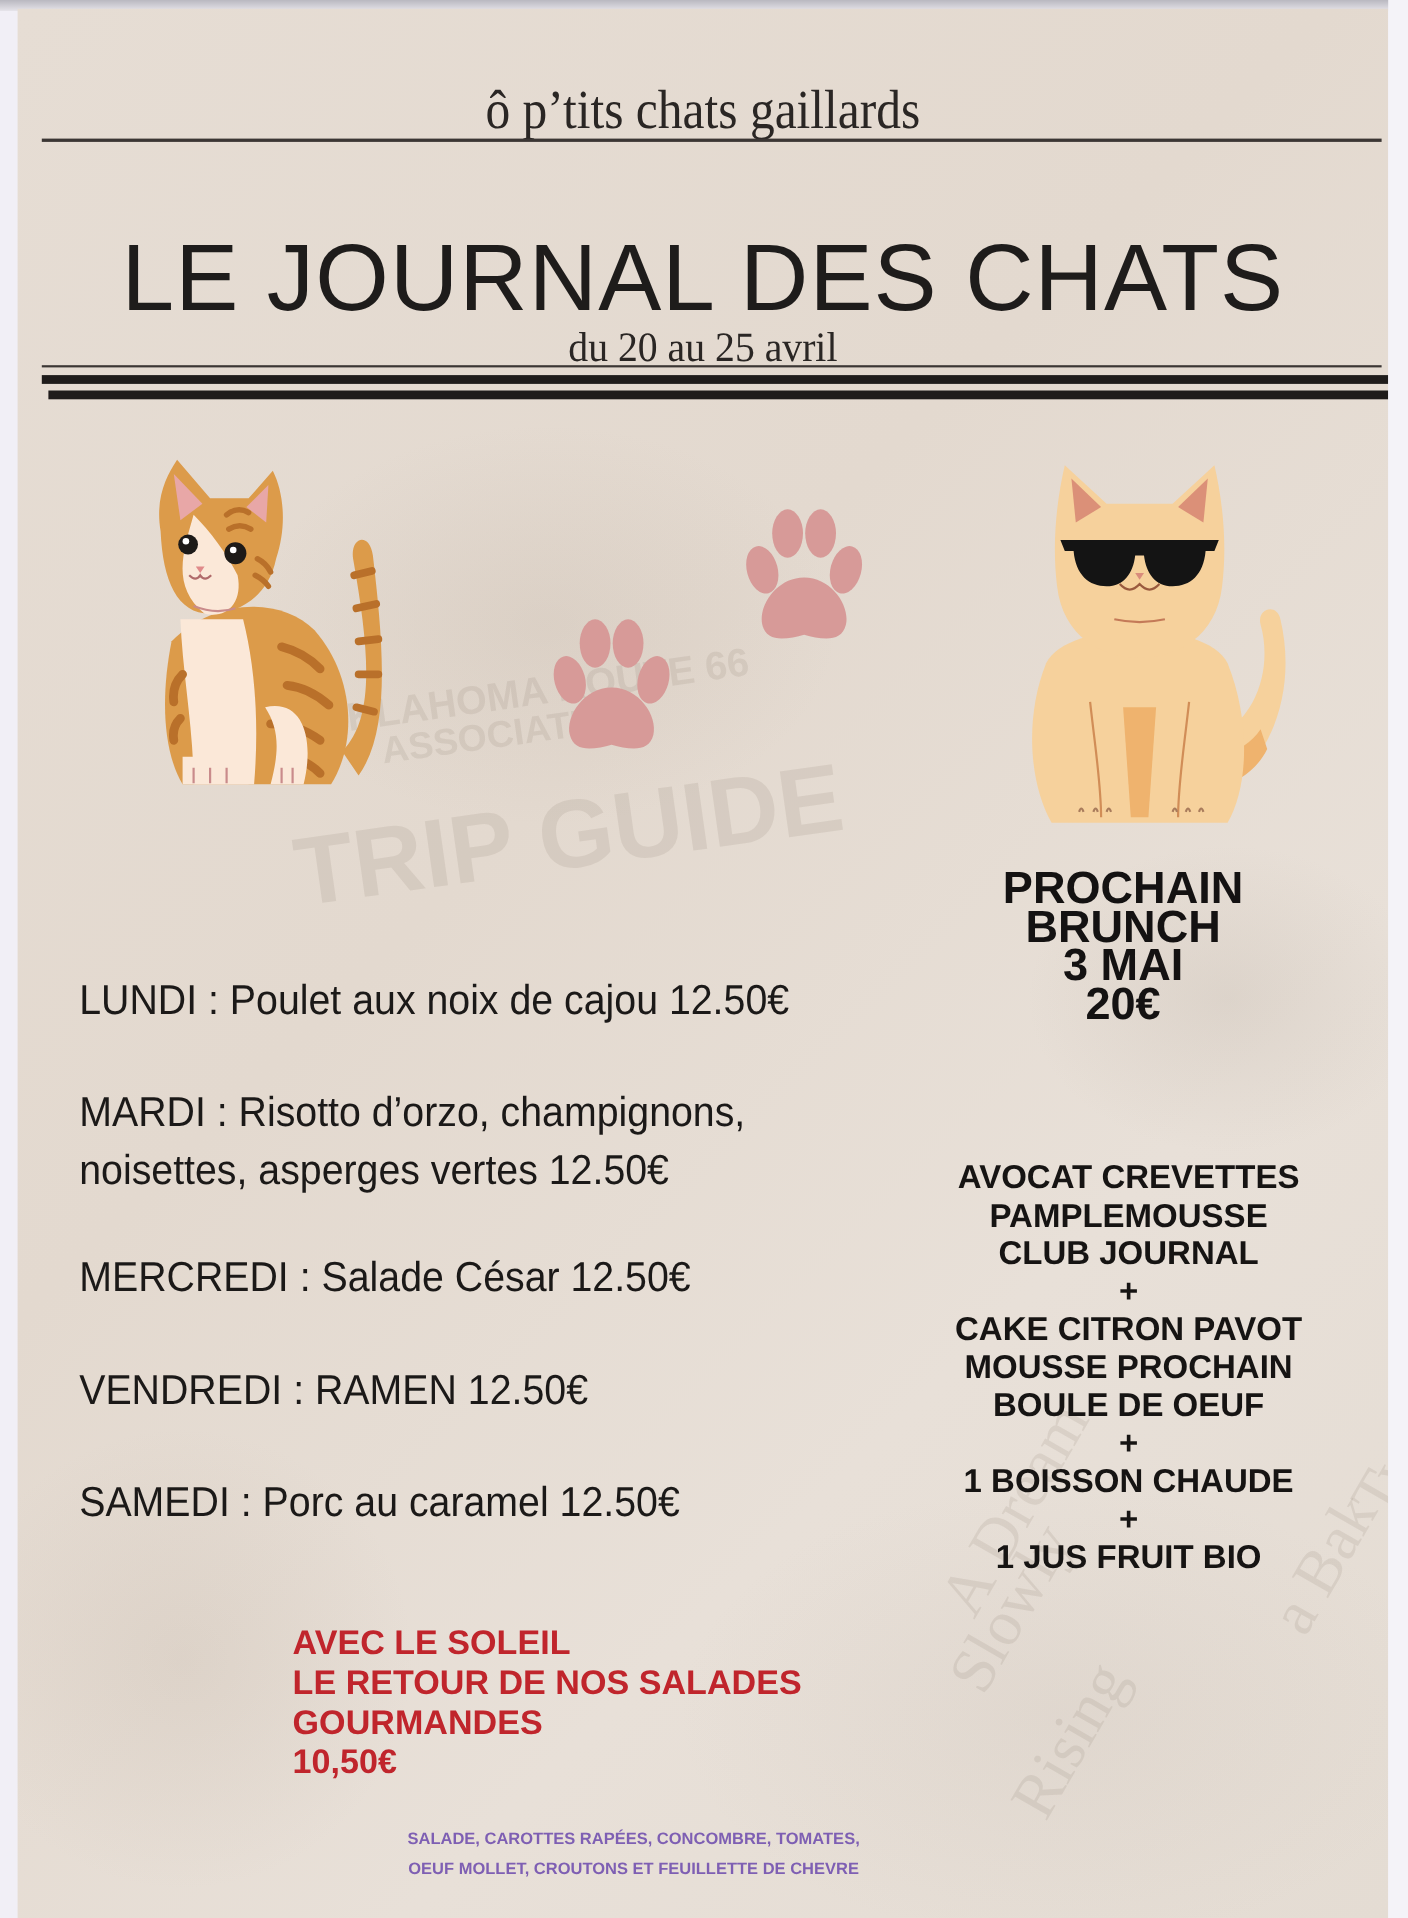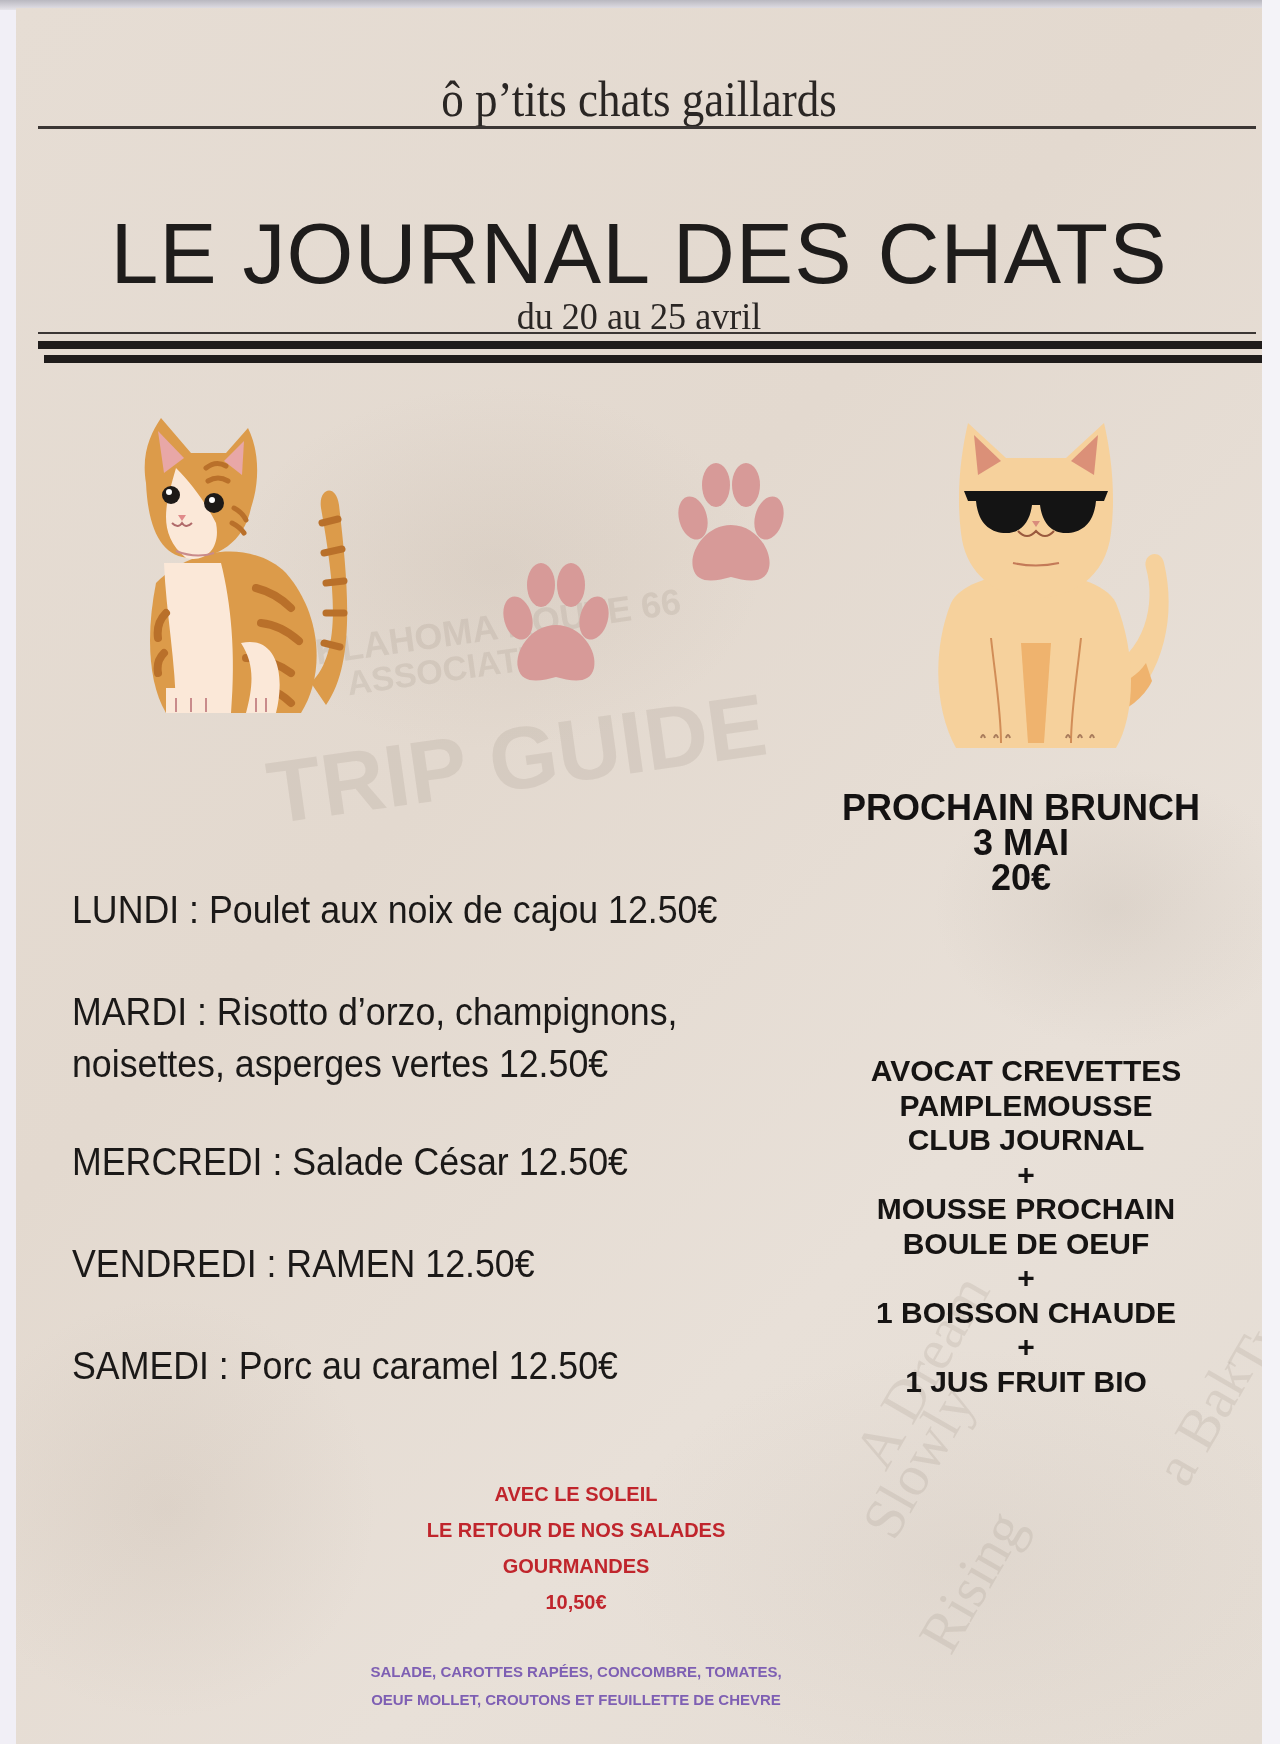--- a/index.html
+++ b/index.html
@@ -58,36 +58,36 @@
   .rule-4 { left: 28px; top: 347px; width: 1230px; height: 8px; background: #1f1c1b; }
 
   .illus { position: absolute; }
   .cat-left { left: 120px; top: 405px; }
   .paw-1 { left: 470px; top: 545px; }
   .paw-2 { left: 645px; top: 445px; }
   .cat-right { left: 890px; top: 405px; }
 
   .brunch-head {
     position: absolute; left: 820px; width: 370px; top: 782px; text-align: center;
-    font-weight: bold; font-size: 36px; line-height: 35px; color: #141212;
+    font-weight: bold; font-size: 41px; line-height: 35px; color: #141212;
   }
   .menu {
     position: absolute; left: 56px; top: 876px; width: 760px;
     font-size: 38px; color: #1b1918; line-height: 52px;
     transform: scaleX(0.94); transform-origin: left top;
   }
   .menu-item { margin: 0 0 50px 0; }
   .menu-item.two-line { margin-bottom: 46px; }
   .brunch-menu {
     position: absolute; left: 810px; width: 400px; top: 1046px; text-align: center;
     font-weight: bold; font-size: 30px; line-height: 34.5px; color: #161413;
   }
   .promo {
-    position: absolute; left: 250px; width: 620px; top: 1468px; text-align: center;
-    font-weight: bold; font-size: 20px; line-height: 36px; color: #c0252c;
+    position: absolute; left: 250px; width: 620px; top: 1468px; text-align: left;
+    font-weight: bold; font-size: 31px; line-height: 36px; color: #c0252c;
   }
   .ingredients {
     position: absolute; left: 150px; width: 820px; top: 1650px; text-align: center;
     font-weight: bold; font-size: 15px; line-height: 28px; color: #7e5fb3;
   }
   .right-strip {
     position: absolute; left: 1262px; top: 0; width: 18px; height: 1744px;
     background: #f4f3f8;
   }
 </style>
@@ -207,20 +207,21 @@
     <div class="menu-item">MERCREDI : Salade César 12.50€</div>
     <div class="menu-item">VENDREDI :  RAMEN 12.50€</div>
     <div class="menu-item">SAMEDI : Porc au caramel 12.50€</div>
   </div>
 
   <div class="brunch-menu">
     <div>AVOCAT CREVETTES</div>
     <div>PAMPLEMOUSSE</div>
     <div>CLUB JOURNAL</div>
     <div>+</div>
+    <div>CAKE CITRON PAVOT</div>
     <div>MOUSSE PROCHAIN</div>
     <div>BOULE DE OEUF</div>
     <div>+</div>
     <div>1 BOISSON CHAUDE</div>
     <div>+</div>
     <div>1 JUS FRUIT BIO</div>
   </div>
 
   <div class="promo">
     <div>AVEC LE SOLEIL</div>

